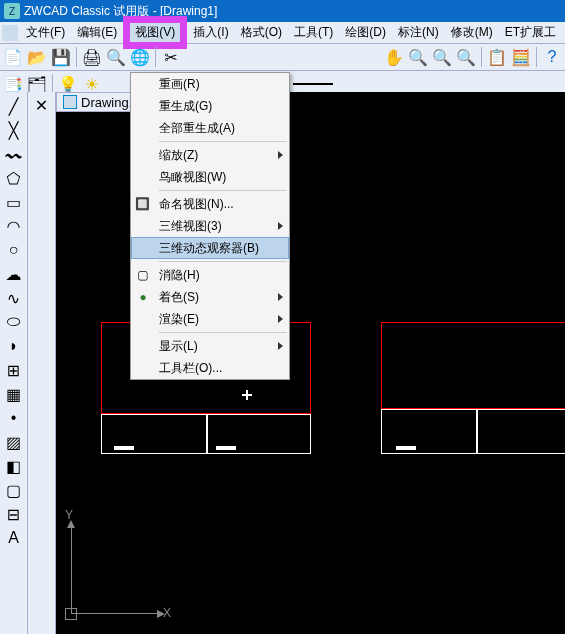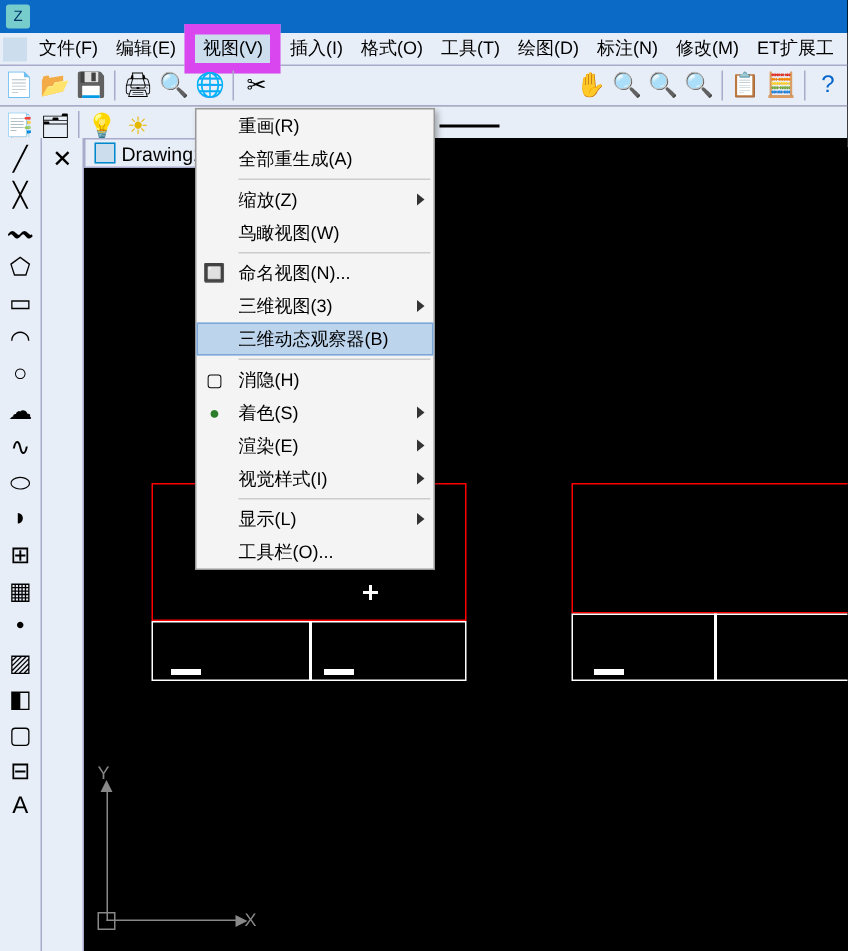--- a/index.html
+++ b/index.html
@@ -58,20 +58,21 @@
 .dropdown .dd-item.hl{ background:#bcd4ec; border:1px solid #7aa7d8; padding-left:27px;}
 .dropdown .dd-sep{ height:1px; background:#ccc; margin:2px 2px 2px 28px;}
 .dropdown .dd-item .arrow{ position:absolute; right:6px; width:0;height:0;border-top:4px solid transparent;border-bottom:4px solid transparent;border-left:5px solid #333;}
 .dropdown .dd-item .dd-icon{position:absolute;left:4px;width:16px;height:16px;display:flex;align-items:center;justify-content:center;}
 </style>
 </head>
 <body>
 
 <div class="titlebar">
   <span class="logo">Z</span>
+  <span>ZWCAD Classic 试用版 - [Drawing1]</span>
 </div>
 
 <div class="menubar">
   <span class="logo" style="width:16px;height:16px;background:#cde;margin-right:2px;"></span>
   <span class="menu-item">文件(F)</span>
   <span class="menu-item">编辑(E)</span>
   <span class="menu-item open">视图(V)</span>
   <span class="menu-item">插入(I)</span>
   <span class="menu-item">格式(O)</span>
   <span class="menu-item">工具(T)</span>
@@ -111,20 +112,23 @@
   <span class="tbtn" style="color:#e6b800;">☀</span>
   <div style="width:180px"></div>
   <div style="width:40px;height:2px;background:#000;margin:0 6px;"></div>
 </div>
 
 <div class="dropdown">
   <div class="dd-item">
       <span>重画(R)</span>
     </div>
   <div class="dd-item">
+      <span>重生成(G)</span>
+    </div>
+  <div class="dd-item">
       <span>全部重生成(A)</span>
     </div>
   <div class="dd-sep"></div>
   <div class="dd-item">
       <span>缩放(Z)</span>
       <span class="arrow"></span>
     </div>
   <div class="dd-item">
       <span>鸟瞰视图(W)</span>
     </div>
@@ -145,24 +149,20 @@
       <span class="dd-icon">▢</span>
       <span>消隐(H)</span>
     </div>
   <div class="dd-item">
       <span class="dd-icon" style="color:#2a7e2a">●</span>
       <span>着色(S)</span>
       <span class="arrow"></span>
     </div>
   <div class="dd-item">
       <span>渲染(E)</span>
-      <span class="arrow"></span>
-    </div>
-  <div class="dd-item">
-      <span>视觉样式(I)</span>
       <span class="arrow"></span>
     </div>
   <div class="dd-sep"></div>
   <div class="dd-item">
       <span>显示(L)</span>
       <span class="arrow"></span>
     </div>
   <div class="dd-item">
       <span>工具栏(O)...</span>
     </div>

